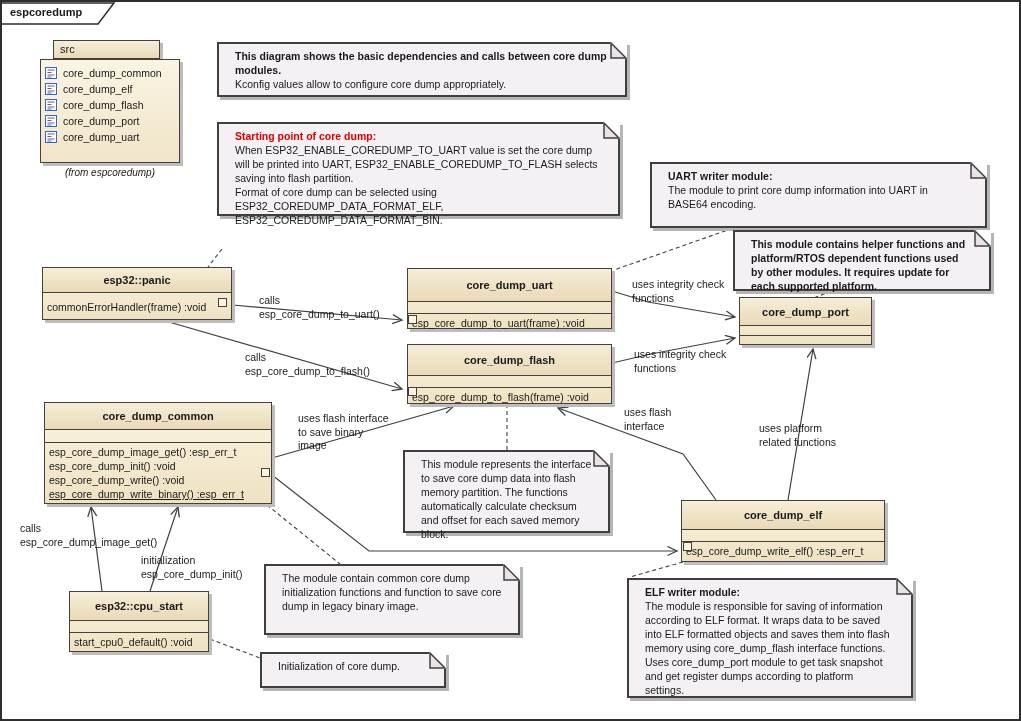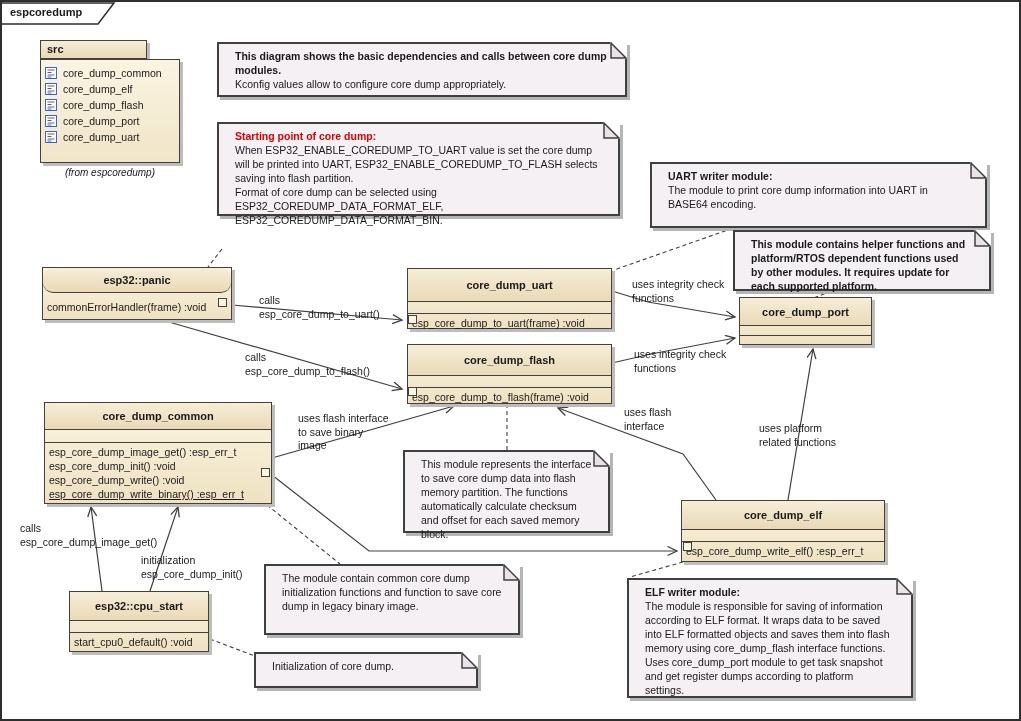--- a/index.html
+++ b/index.html
@@ -30,21 +30,21 @@
   .class-methods{padding:2px 4px 0 4px;font-size:10.5px;line-height:14px;white-space:nowrap;}
   .class-methods .u{text-decoration:underline;}
   .anchor{
     position:absolute;z-index:3;width:9px;height:9px;box-sizing:border-box;
     background:#faf4e2;border:1px solid #45413a;
   }
   
   .pkg-tab{
     position:absolute;z-index:2;box-sizing:border-box;
     border:1.5px solid #45413a;background:linear-gradient(#f6eed8,#e9d9b6);
-    font-size:11px;font-weight:bold;padding:2px 6px;box-shadow:3px 3px 0 #bdbdbd;
+    font-size:11px;font-weight:normal;padding:2px 6px;box-shadow:3px 3px 0 #bdbdbd;margin-left:13px;
   }
   .pkg-body{
     position:absolute;z-index:2;box-sizing:border-box;
     border:1.5px solid #45413a;background:linear-gradient(#faf4e2,#f1e5c9);
     box-shadow:3px 3px 0 #bdbdbd;padding:5px 4px;
   }
   .pkg-item{display:flex;align-items:center;gap:6px;font-size:10.5px;height:16px;}
   .file-icon{flex:0 0 auto;}
   .pkg-caption{position:absolute;z-index:2;font-size:10px;font-style:italic;text-align:center;}
   
@@ -147,21 +147,21 @@
           <line x1="2.5" y1="5.5" x2="6.5" y2="5.5" stroke="#d03030"></line>
           <line x1="2.5" y1="8" x2="9.5" y2="8" stroke="#3c64c8"></line>
           <line x1="2.5" y1="10" x2="6.5" y2="10" stroke="#3c64c8"></line>
         </svg>
       <span>core_dump_uart</span>
     </div>
   </div>
   <div class="pkg-caption" style="left:38px;top:165px;width:140px;">(from espcoredump)</div>
 
   <div class="class-box" style="left:40px;top:265px;width:190px;height:53px;">
-    <div class="class-header" style="height:24px;border-radius:10px;">esp32::panic</div>
+    <div class="class-header" style="height:24px;">esp32::panic</div>
     <div class="class-methods">
         <div style="padding-top:5px;">commonErrorHandler(frame)  :void</div>
       </div>
   </div>
   <div class="anchor" style="left:216px;top:296px;"></div>
 
   <div class="class-box" style="left:405px;top:266px;width:205px;height:61px;">
     <div class="class-header" style="height:32px;">core_dump_uart</div>
     <div class="class-attrs" style="height:11px;"></div>
     <div class="class-methods">
@@ -259,21 +259,21 @@
   </div>
 
   <div class="note" style="left:262px;top:562px;width:256px;height:71px;">
     <div class="fold-cover"></div>
     <svg class="fold" width="17" height="17" viewBox="0 0 17 17">
         <path d="M1,1 L16,16 L1,16 Z" fill="#e9e2e9" stroke="#3f3f3f" stroke-width="1.5"></path>
       </svg>
     <p>The module contain common core dump initialization functions and function to save core dump in legacy binary image.</p>
   </div>
 
-  <div class="note" style="left:252px;top:650px;width:224px;height:36px;">
+  <div class="note" style="left:258px;top:650px;width:186px;height:36px;">
     <div class="fold-cover"></div>
     <svg class="fold" width="17" height="17" viewBox="0 0 17 17">
         <path d="M1,1 L16,16 L1,16 Z" fill="#e9e2e9" stroke="#3f3f3f" stroke-width="1.5"></path>
       </svg>
     <p>Initialization of core dump.</p>
   </div>
 
   <div class="note" style="left:625px;top:576px;width:286px;height:120px;">
     <div class="fold-cover"></div>
     <svg class="fold" width="17" height="17" viewBox="0 0 17 17">

